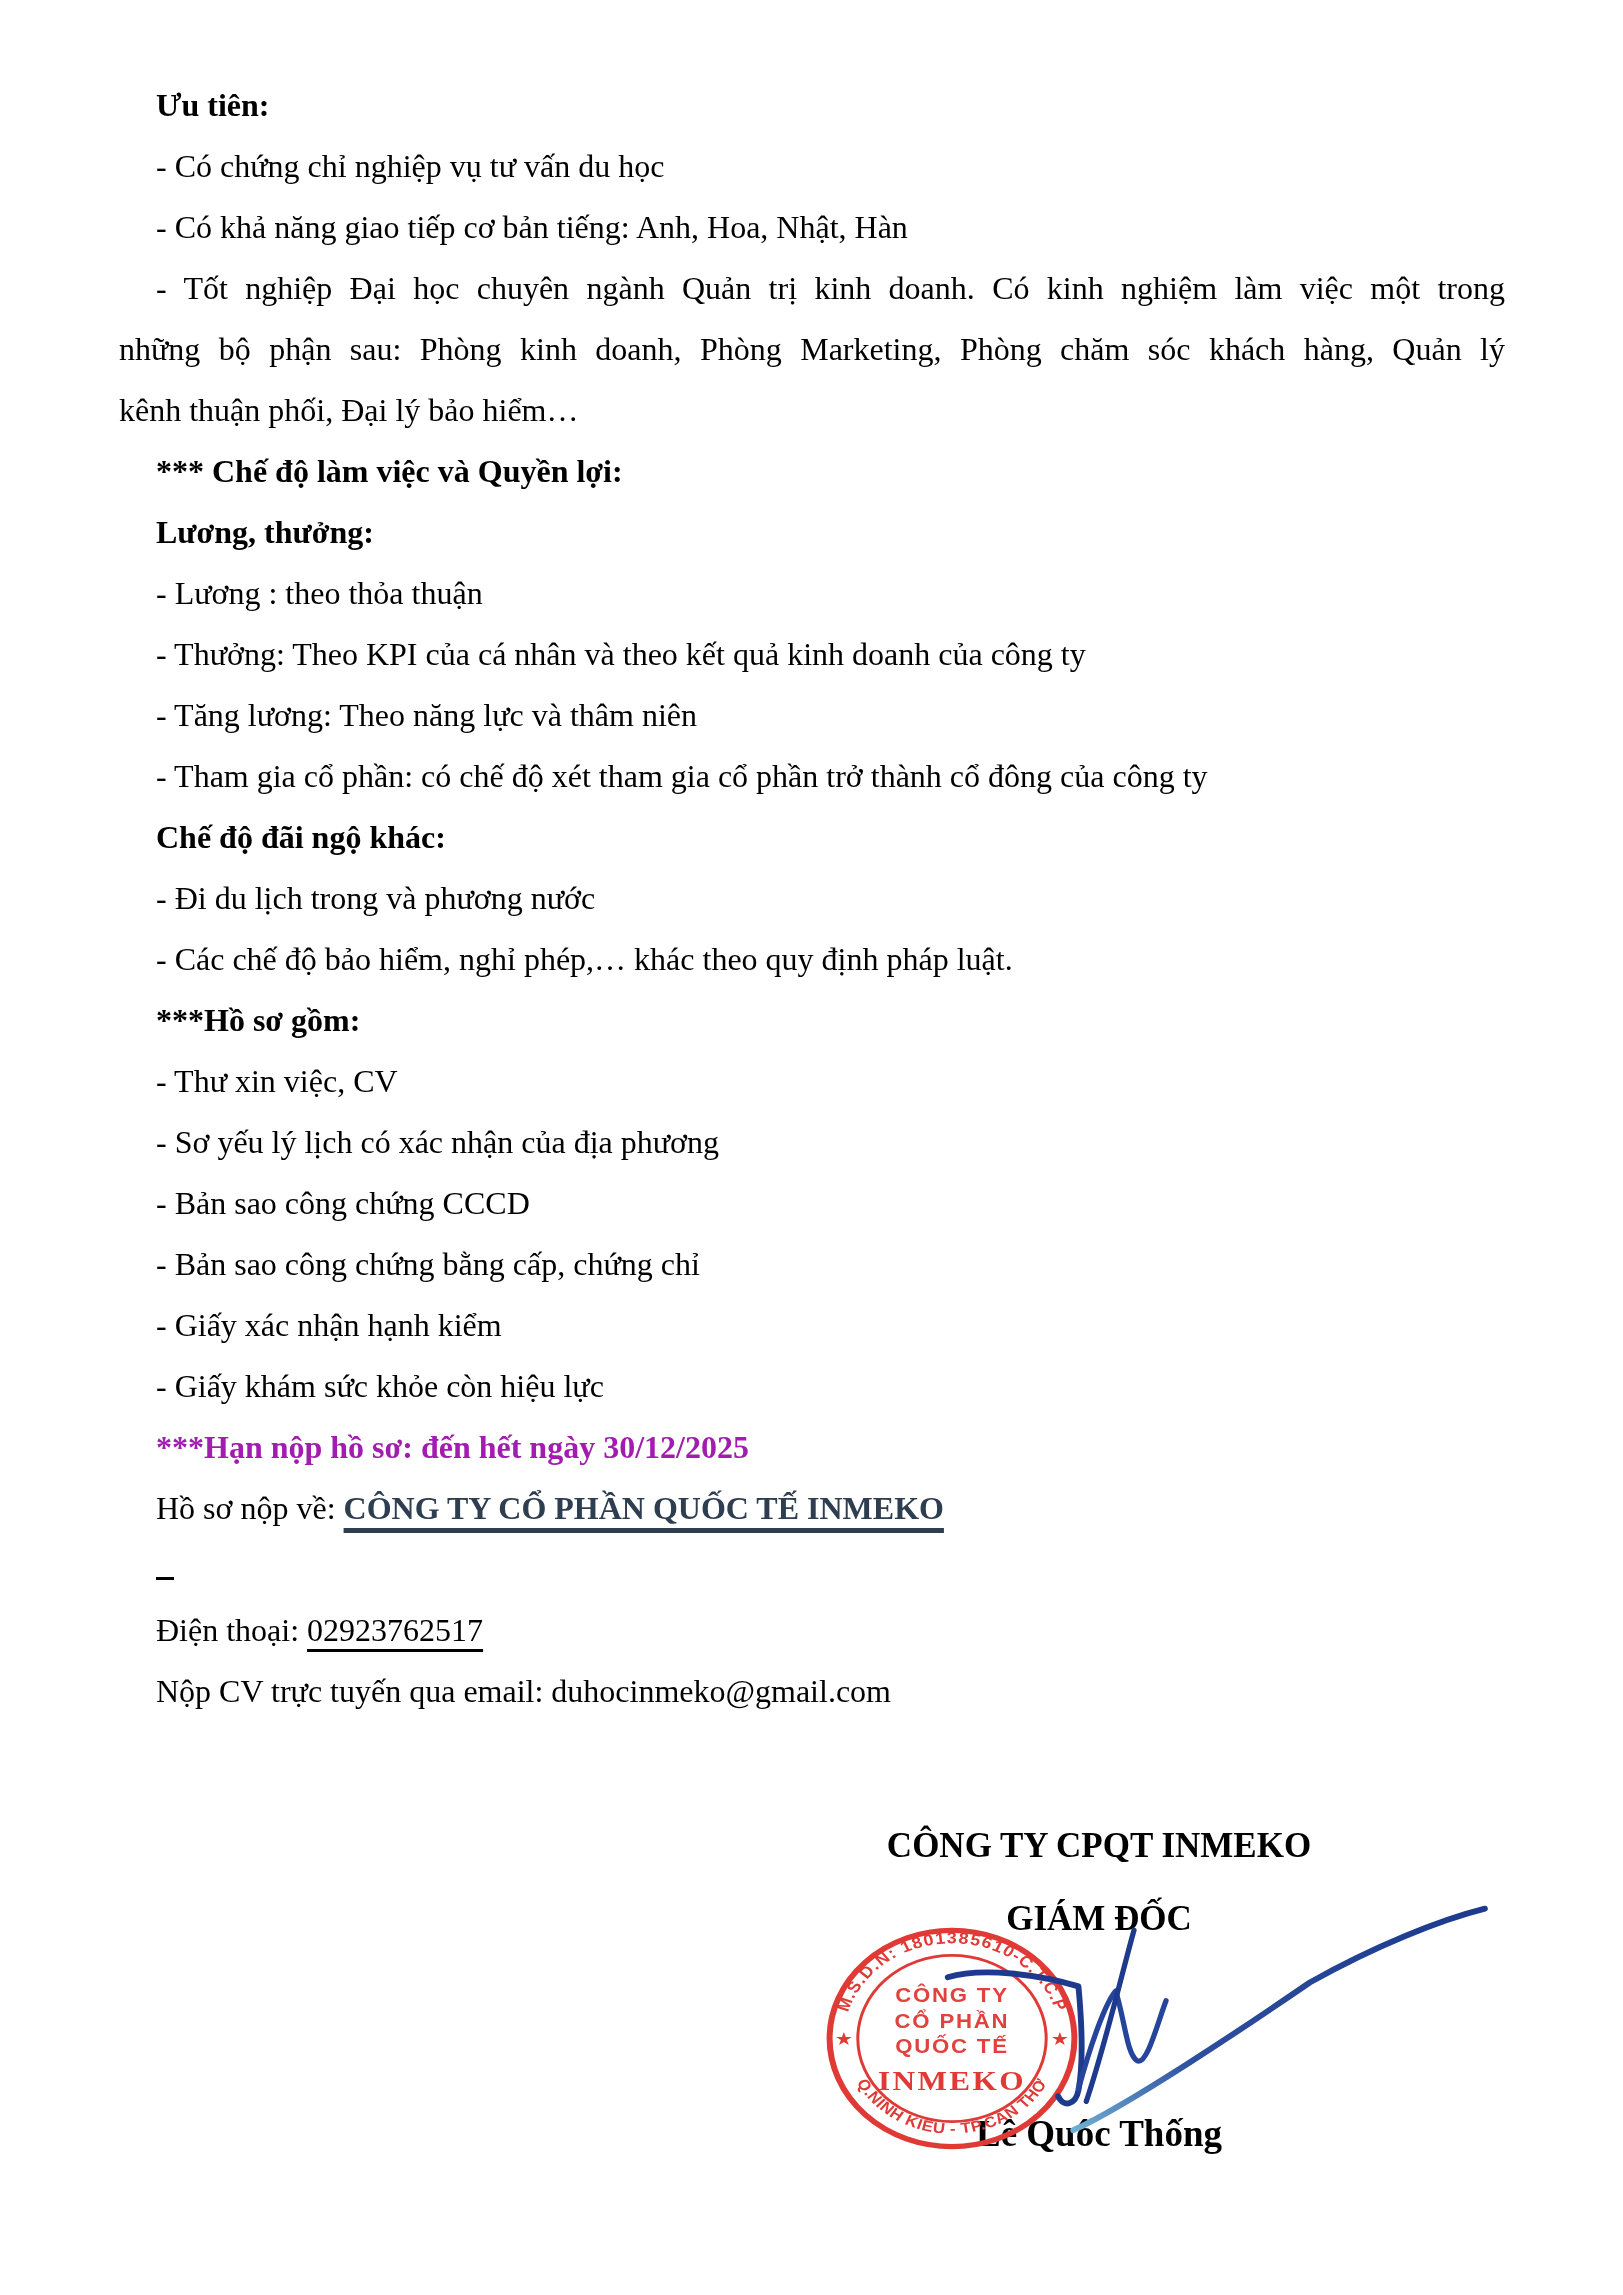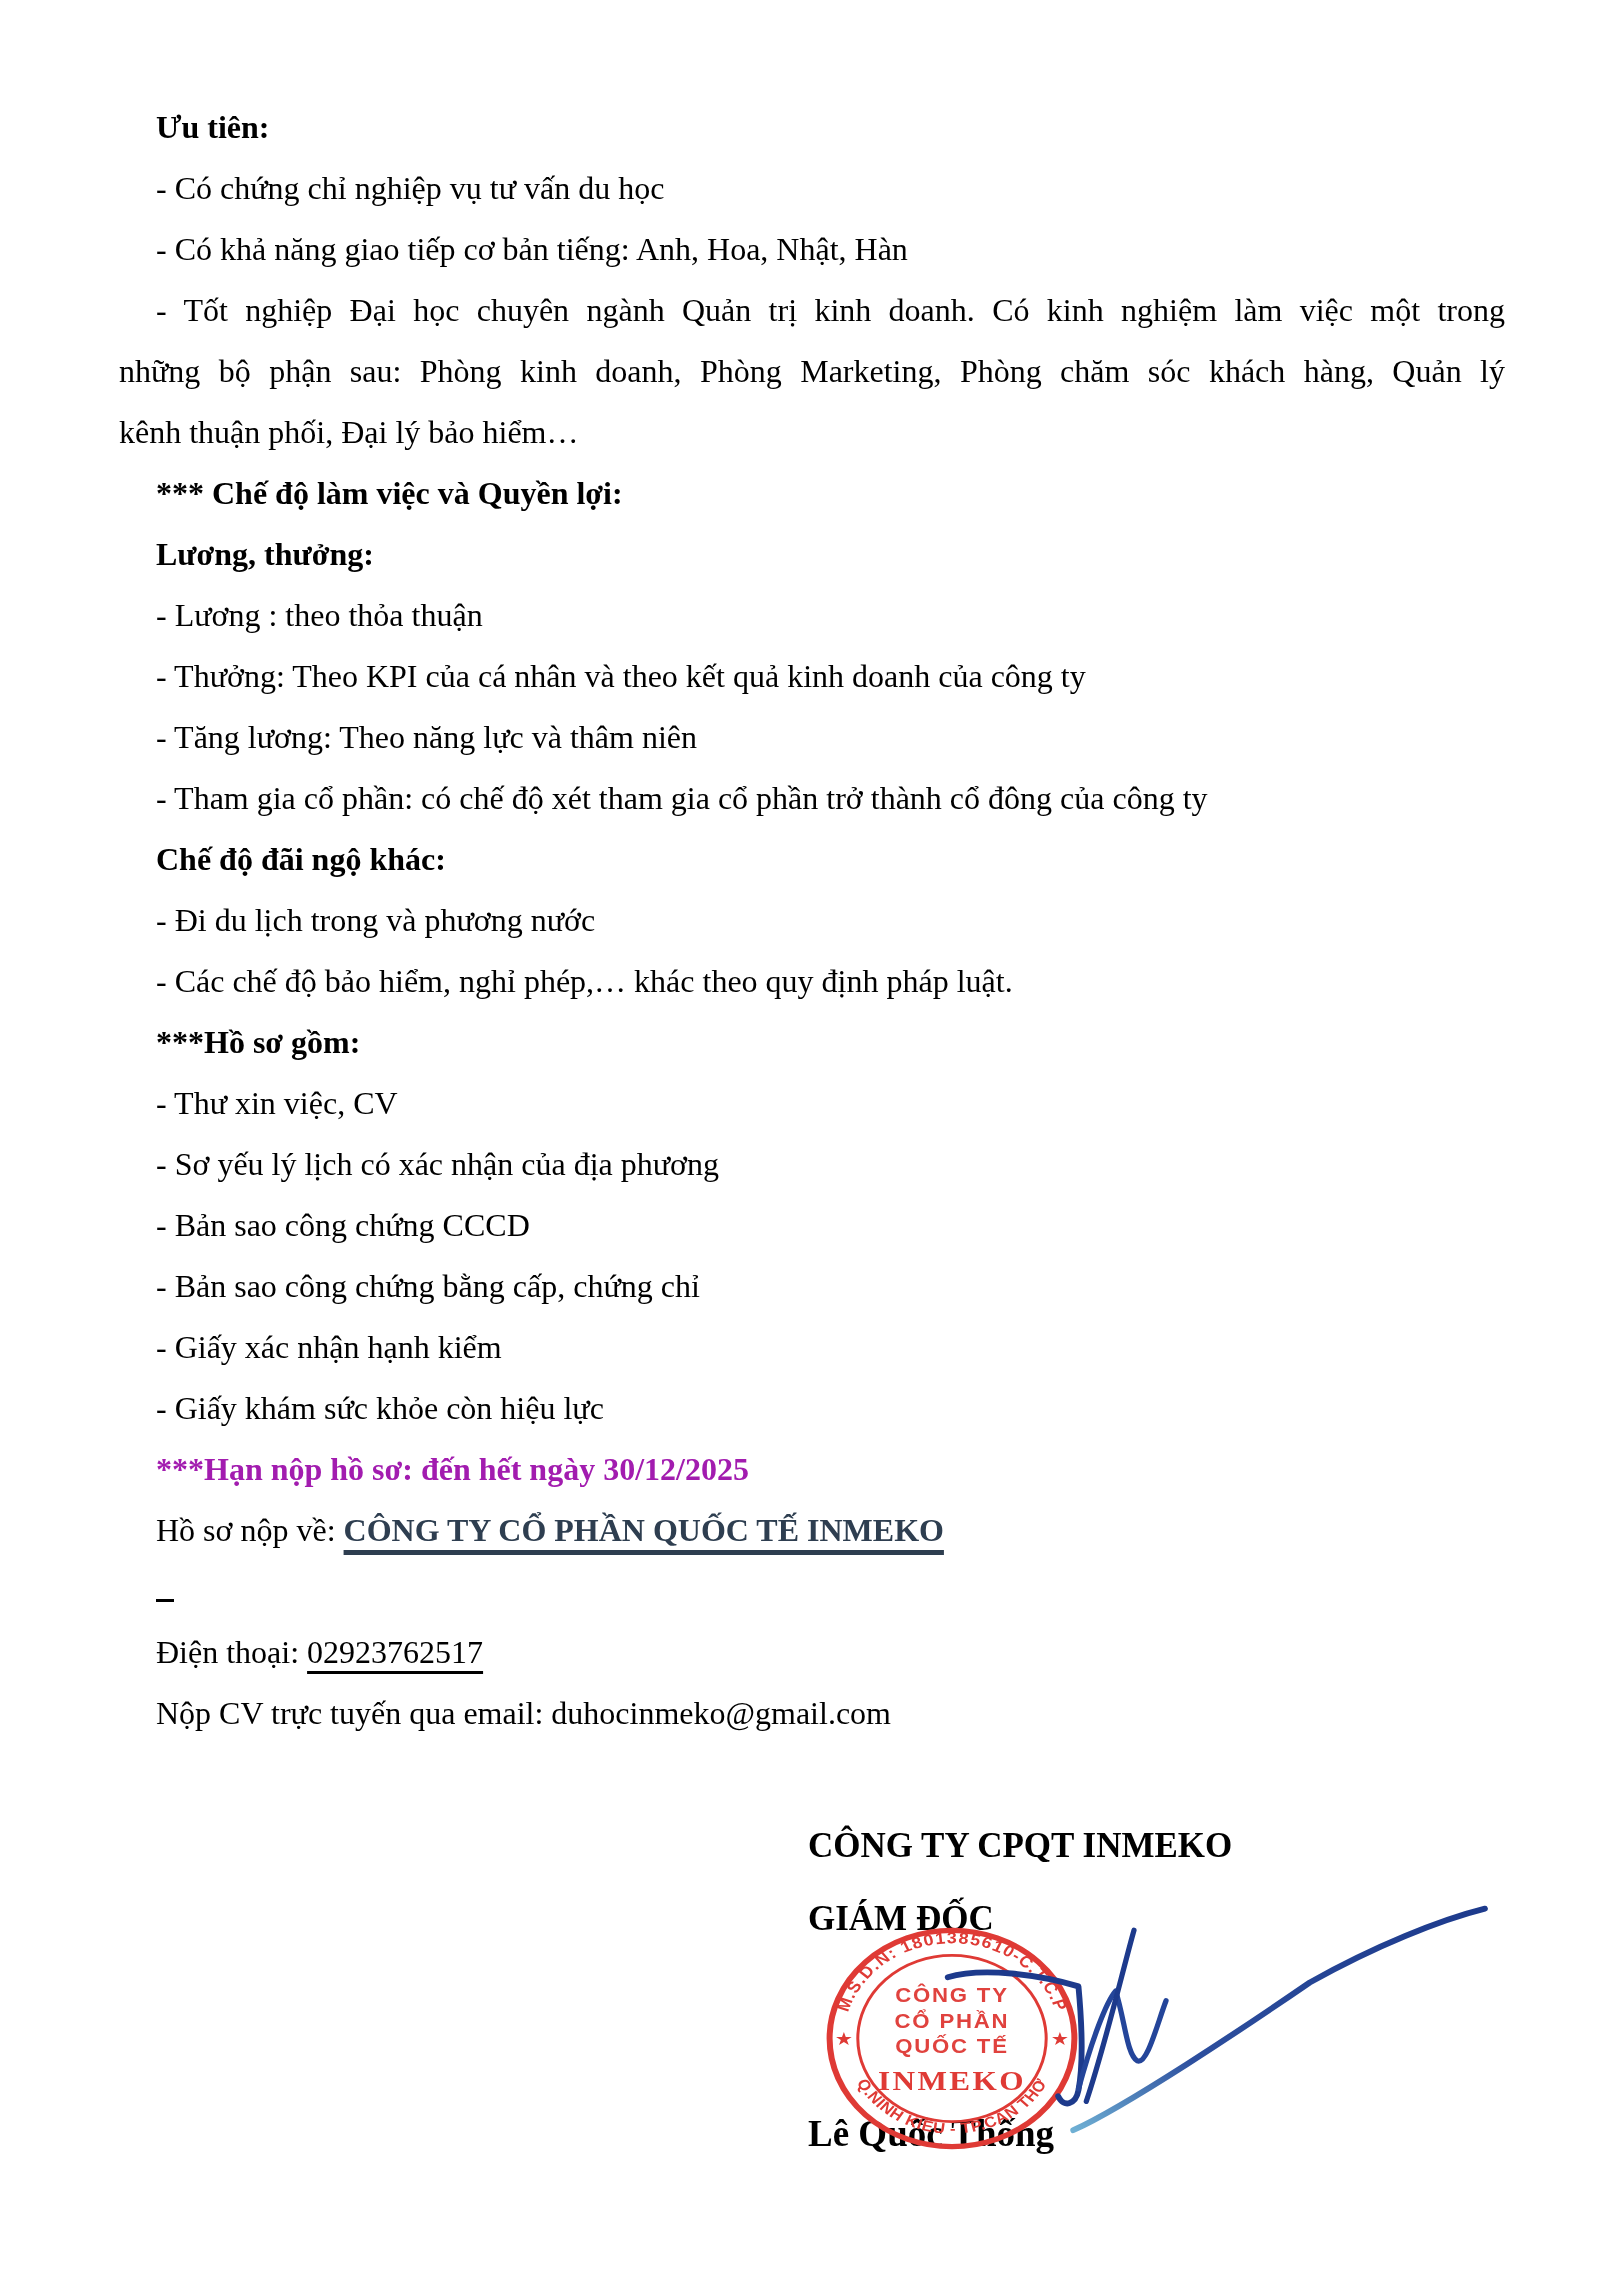--- a/index.html
+++ b/index.html
@@ -3,35 +3,35 @@
 <meta charset="utf-8">
 <style>
   html,body{margin:0;padding:0;}
   body{
     width:1623px;height:2295px;background:#ffffff;
     font-family:"Liberation Serif", serif;color:#000;
   }
   .page{position:relative;width:1623px;height:2295px;overflow:hidden;background:#fff;}
 
   
-  .doc-body{padding:97px 118px 0 119px;font-size:32px;}
+  .doc-body{padding:75px 118px 0 119px;font-size:32px;}
   .line{height:61px;line-height:61px;white-space:pre;}
   .line.ind{text-indent:37px;}
   .line.just{white-space:normal;text-align:justify;text-align-last:justify;}
   .r-p{}
   .r-b{font-weight:700;}
   .r-rb{font-weight:700;color:#a21caf;}
   .r-nb{font-weight:700;color:#2e3e50;text-decoration:underline;
         text-decoration-color:#2e3e50;text-decoration-thickness:4.6px;text-underline-offset:8.5px;margin-top:20px;}
   .r-u{text-decoration:underline;text-decoration-thickness:3.3px;text-underline-offset:7.9px;}
   .r-usp{display:inline-block;width:18.3px;height:6.5px;border-bottom:3.3px solid #000;vertical-align:baseline;}
 
   
   .sig-company,.sig-director,.sig-name{
-    position:absolute;left:808px;width:654px;text-align:left;
+    position:absolute;left:772px;width:654px;text-align:center;
     font-weight:700;line-height:52px;
   }
   .sig-company{top:1820px;font-size:35px;}
   .sig-director{top:1893px;font-size:35px;}
   .sig-name{top:2108px;font-size:37px;}
 
   .stamp{position:absolute;left:820px;top:1922px;width:264px;height:233px;z-index:1;}
   .st-arc{font-family:"Liberation Sans",sans-serif;font-weight:700;font-size:30px;
           fill:#df3a35;letter-spacing:2px;}
   .st-arc-b{font-size:28px;letter-spacing:1px;}

